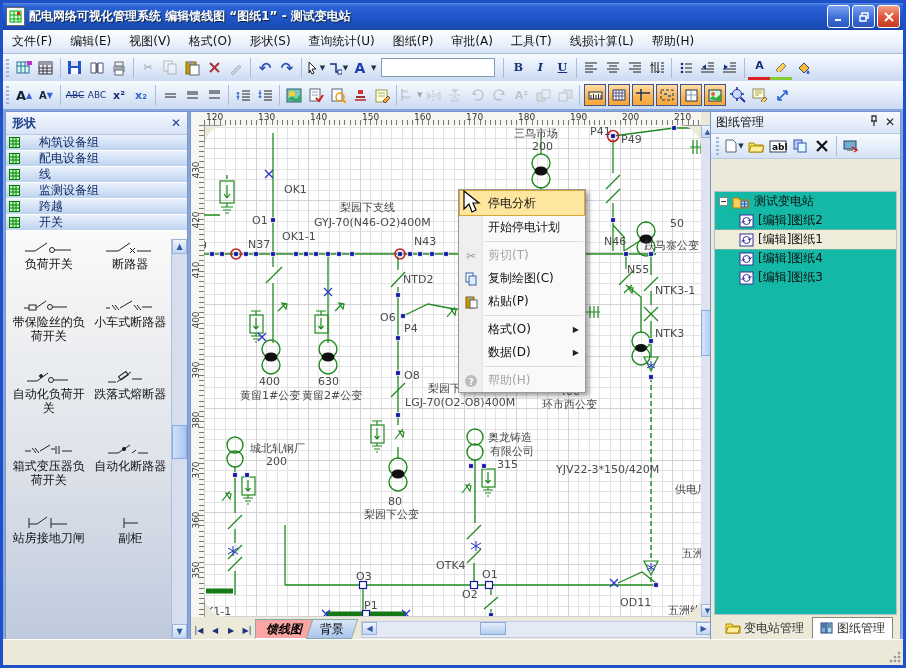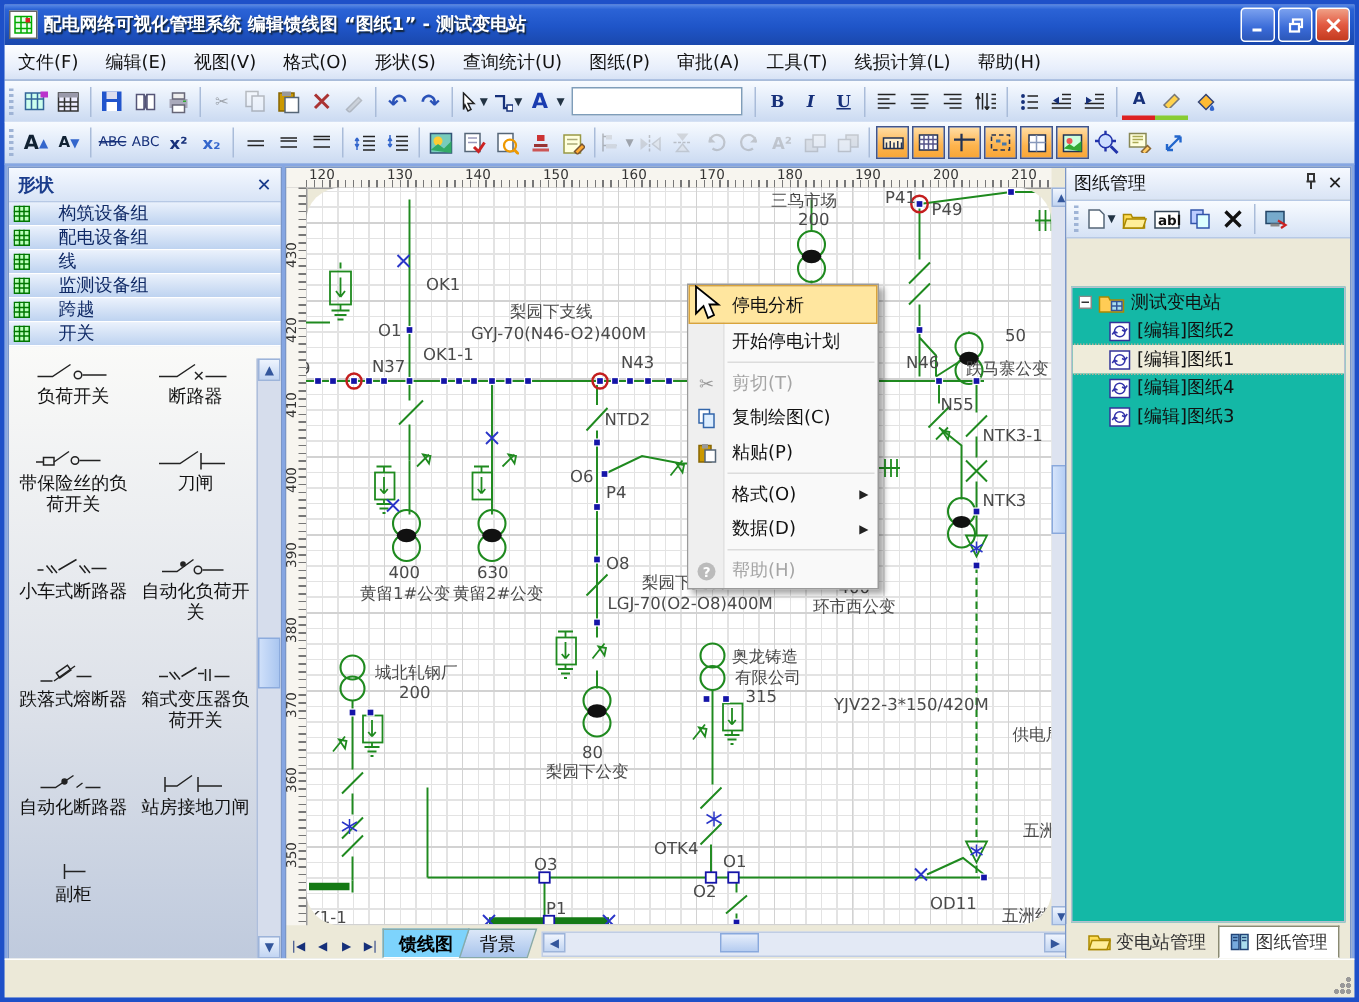--- a/index.html
+++ b/index.html
@@ -58,21 +58,21 @@
      repeating-linear-gradient(90deg,#d2d2d2 0 1px,transparent 1px 52px),
      repeating-linear-gradient(0deg,#d2d2d2 0 1px,transparent 1px 52px),
      repeating-linear-gradient(90deg,#e3e3e3 0 1px,transparent 1px 10.4px),
      repeating-linear-gradient(0deg,#e3e3e3 0 1px,transparent 1px 10.4px),#fff;overflow:hidden;border-radius:23px;}
   .vscroll{position:absolute;right:0;top:13px;width:13px;bottom:22px;background:#dde3f0;}
   .vscroll .btn{position:absolute;left:0;width:13px;height:13px;background:linear-gradient(180deg,#f0f5fe,#c2d5f2);border:1px solid #9db4da;box-sizing:border-box;color:#33569c;font-size:7px;display:flex;align-items:center;justify-content:center;}
   .vthumb{position:absolute;left:0;width:13px;top:185px;height:46px;background:linear-gradient(90deg,#d5e4fb,#a9c6f1);border:1px solid #89a9dd;box-sizing:border-box;}
   .tabbar{position:absolute;left:0;right:0;bottom:0;height:22px;background:#ece9d8;display:flex;align-items:flex-end;}
   .navbtn{width:16px;height:18px;display:flex;align-items:center;justify-content:center;font-size:8px;color:#16307a;}
   .sheettab{height:18px;padding:0 10px;font-size:12px;display:flex;align-items:center;border:1px solid #8aa;}
-  .sheettab.active{background:#7dd3fc;font-weight:bold;border-bottom-color:#fff;}
+  .sheettab.active{background:#fca5a5;font-weight:bold;border-bottom-color:#fff;font-style:italic;}
   .sheettab.bg{background:linear-gradient(180deg,#dbe7f8,#a8c4ec);transform:skewX(-18deg);margin-left:-4px;}
   .sheettab.bg span{transform:skewX(18deg);display:inline-block;}
   .hscroll{flex:1;height:15px;margin:0 2px 1px 6px;background:#e3e9f5;position:relative;border:1px solid #c0cde4;}
   .hs-btn{position:absolute;top:0;width:15px;height:13px;background:linear-gradient(180deg,#f0f5fe,#c2d5f2);border:1px solid #9db4da;box-sizing:border-box;color:#33569c;font-size:8px;display:flex;align-items:center;justify-content:center;}
   .hthumb{position:absolute;top:0;left:118px;width:26px;height:13px;background:linear-gradient(180deg,#e6eefb,#b5ccf0);border:1px solid #89a9dd;box-sizing:border-box;}
   
   .sheets{position:absolute;right:2px;top:2px;width:191px;bottom:0;background:#ece9d8;border:1px solid #7a96c8;box-sizing:border-box;}
   .sheets-title{height:21px;display:flex;align-items:center;font-size:12px;color:#111;padding:0 5px;background:linear-gradient(180deg,#f6f9ff,#d9e4f5);border-bottom:1px solid #b7c9e5;}
   .sheets-title .btns{margin-left:auto;display:flex;gap:6px;font-weight:bold;}
   .ptoolbar{height:24px;display:flex;align-items:center;background:linear-gradient(180deg,#f8fbff,#d5e2f5);border-bottom:1px solid #b7c9e5;padding-left:2px;}
@@ -553,27 +553,20 @@
             </div>
           <div class="sitem">
               <svg width="52" height="16" stroke="#222" fill="none">
                 <path d="M1 11h5"></path>
                 <rect x="6" y="8" width="7" height="5"></rect>
                 <path d="M13 11l10-7"></path>
                 <circle cx="27" cy="10" r="2.5"></circle>
                 <path d="M30 10h14"></path>
               </svg>
               <span>带保险丝的负荷开关</span>
-            </div>
-          <div class="sitem">
-              <svg width="52" height="16" stroke="#222" fill="none">
-                <path d="M2 12h14l12-8"></path>
-                <path d="M30 5v12M30 12h16"></path>
-              </svg>
-              <span>刀闸</span>
             </div>
           <div class="sitem">
               <svg width="52" height="16" stroke="#222" fill="none">
                 <path d="M2 11h4M8 8l4 5M11 8l4 5M16 11l12-7"></path>
                 <path d="M30 8l4 5M33 8l4 5M38 10h10"></path>
               </svg>
               <span>小车式断路器</span>
             </div>
           <div class="sitem">
               <svg width="52" height="16" stroke="#222" fill="none">

